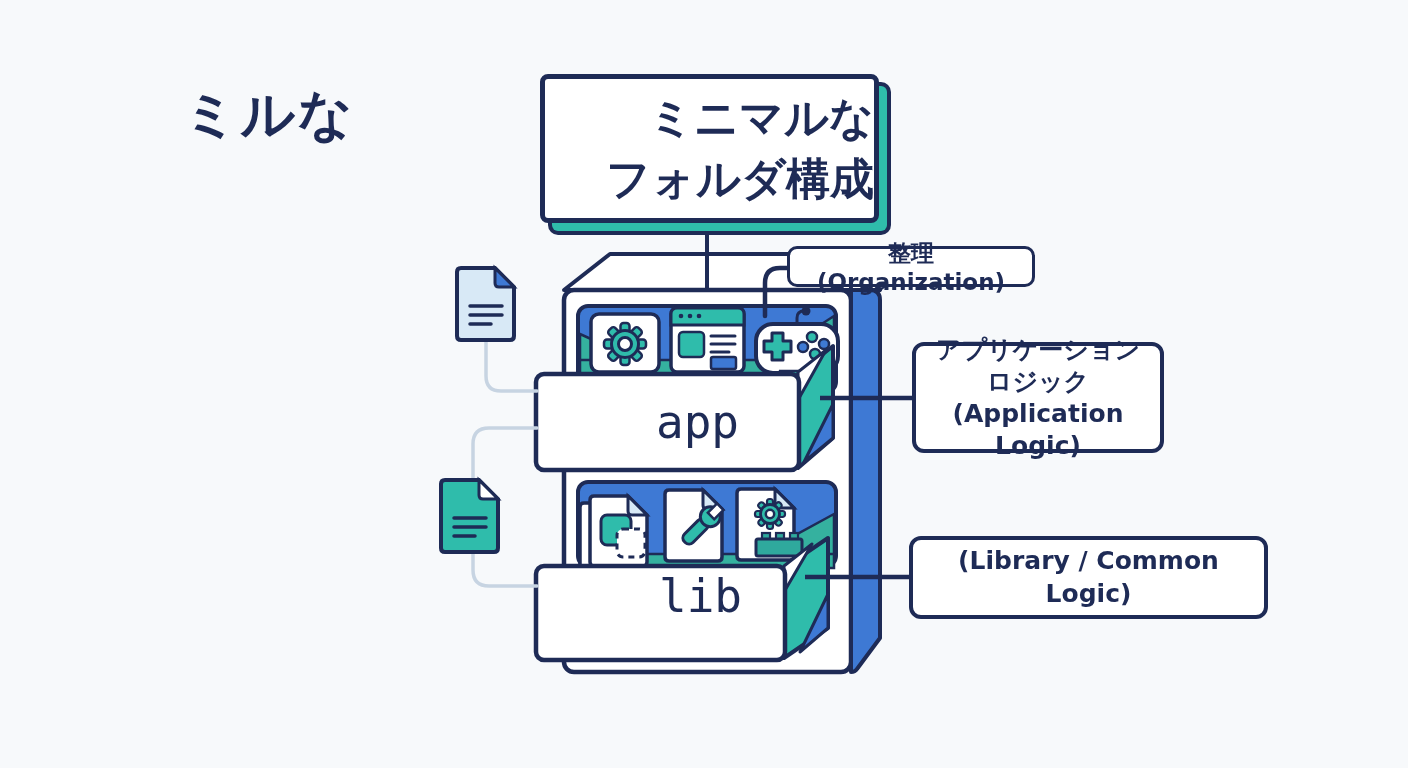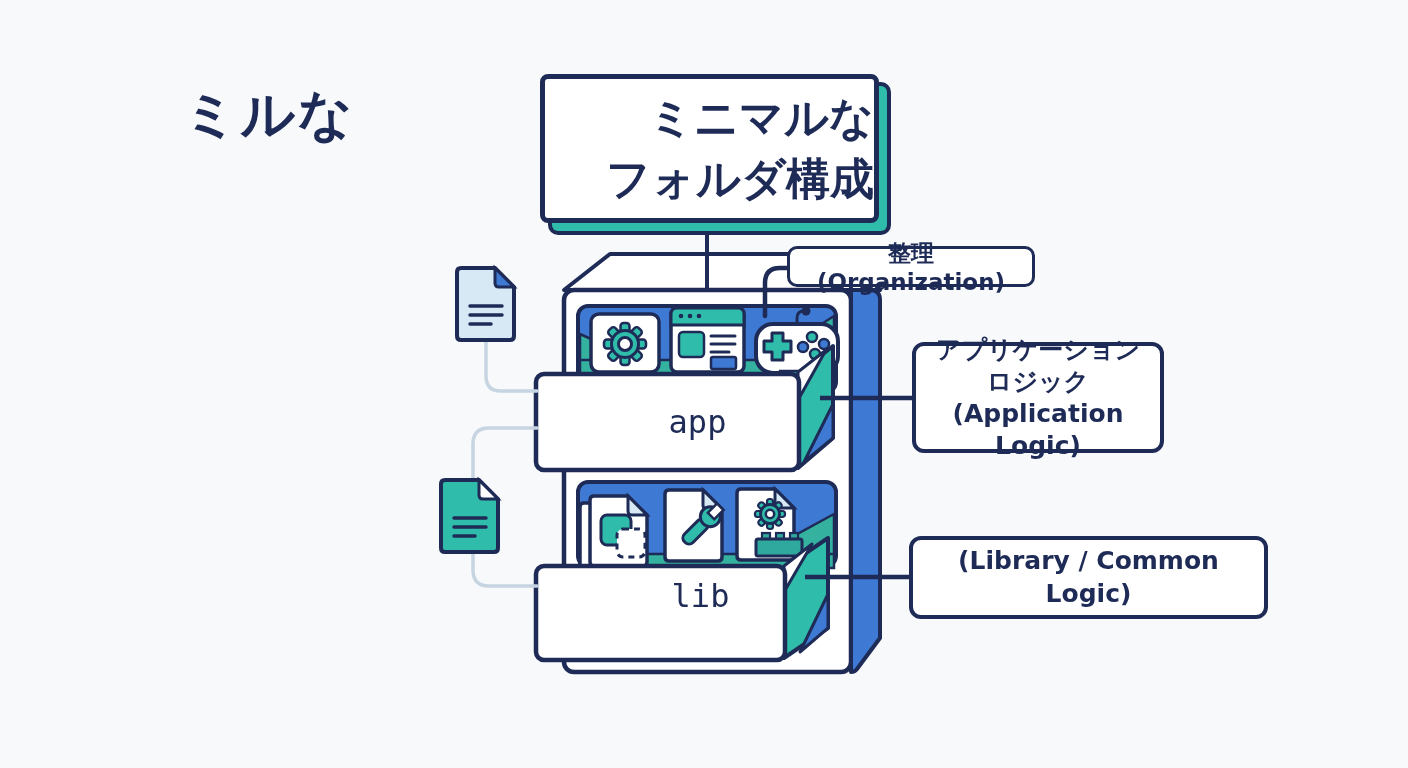--- a/index.html
+++ b/index.html
@@ -35,21 +35,21 @@
     background:#ffffff;border:4px solid #1e2b56;border-radius:12px;
     display:flex;flex-direction:column;align-items:center;justify-content:center;
     font-weight:700;text-align:center;box-sizing:border-box;
   }
   .callout-org{left:787px;top:246px;width:248px;height:41px;font-size:23px;border-width:3.5px;border-radius:10px;}
   .callout-app{left:912px;top:342px;width:252px;height:111px;font-size:25px;line-height:1.28;}
   .callout-lib{left:909px;top:536px;width:359px;height:83px;font-size:25px;line-height:1.3;}
 
   .drawer-text{
     font-family:"DejaVu Sans Mono","Liberation Mono",monospace;
-    font-size:32px;font-weight:500;color:#1e2b56;
+    font-size:46px;font-weight:500;color:#1e2b56;
     display:flex;align-items:center;justify-content:center;box-sizing:border-box;
   }
   .drawer-text-app{left:536px;top:374px;width:263px;height:96px;padding-left:60px;}
   .drawer-text-lib{left:536px;top:549px;width:249px;height:94px;padding-left:80px;}
 </style>
 </head>
 <body>
 
 <svg id="illustration" width="1408" height="768" viewBox="0 0 1408 768">
 

